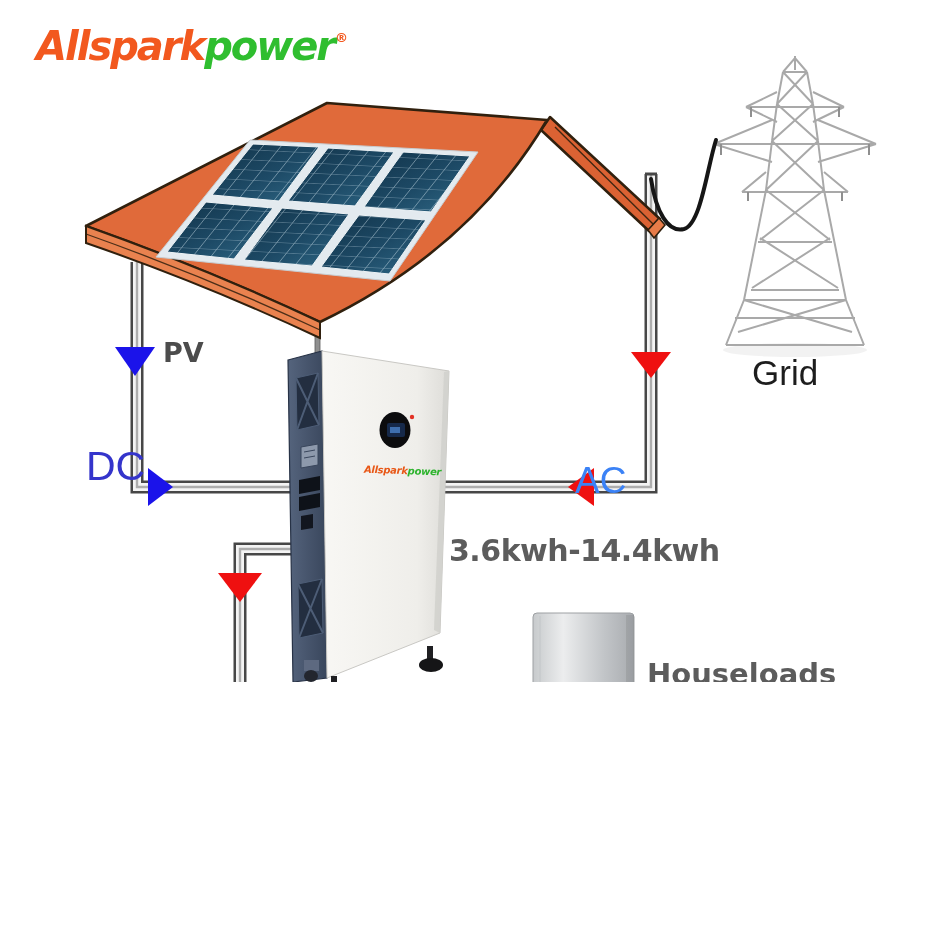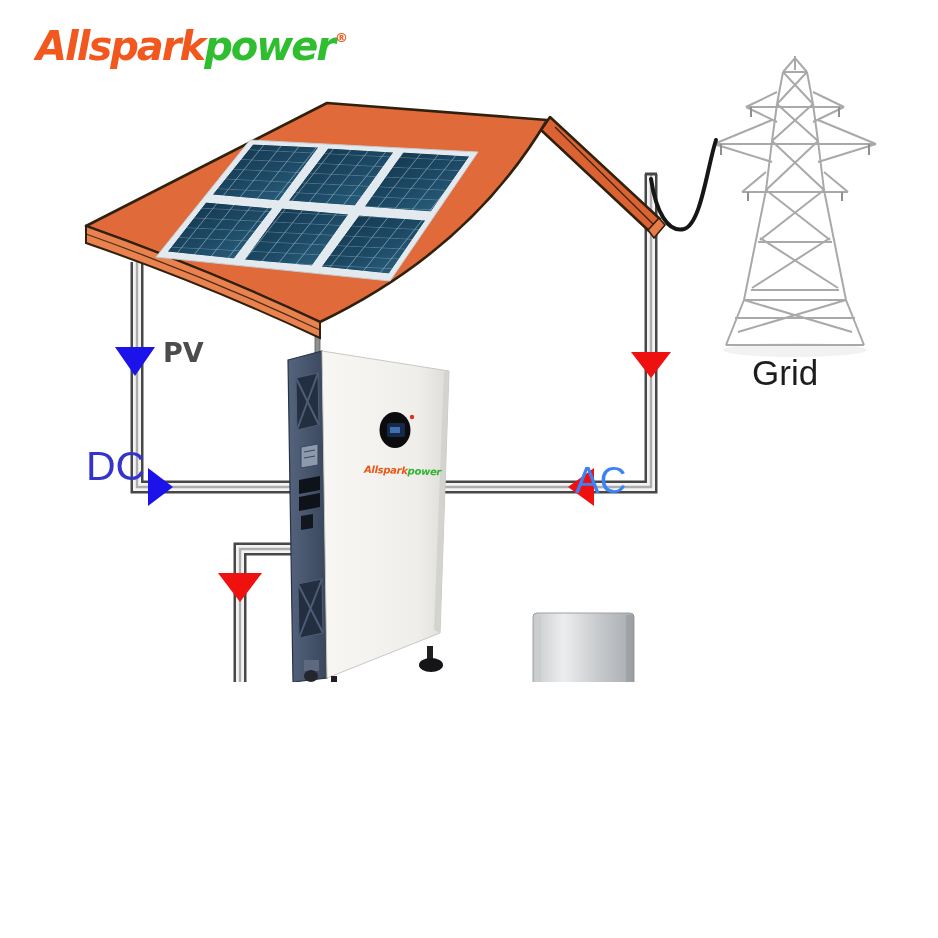--- a/index.html
+++ b/index.html
@@ -354,18 +354,20 @@
 </svg>
 
   <div class="label logo">
     <span class="p1">Allspark</span><span class="p2">power</span><span class="reg">®</span>
   </div>
 
   <div class="label pv">PV</div>
   <div class="label dc">DC</div>
   <div class="label ac">AC</div>
   <div class="label grid-label">Grid</div>
+  <div class="label capacity">3.6kwh-14.4kwh</div>
+  <div class="label houseloads">Houseloads</div>
 
   <div class="label device-logo">
     <span class="p1">Allspark</span><span class="p2">power</span>
   </div>
 
 </div>
 
 </body></html>

